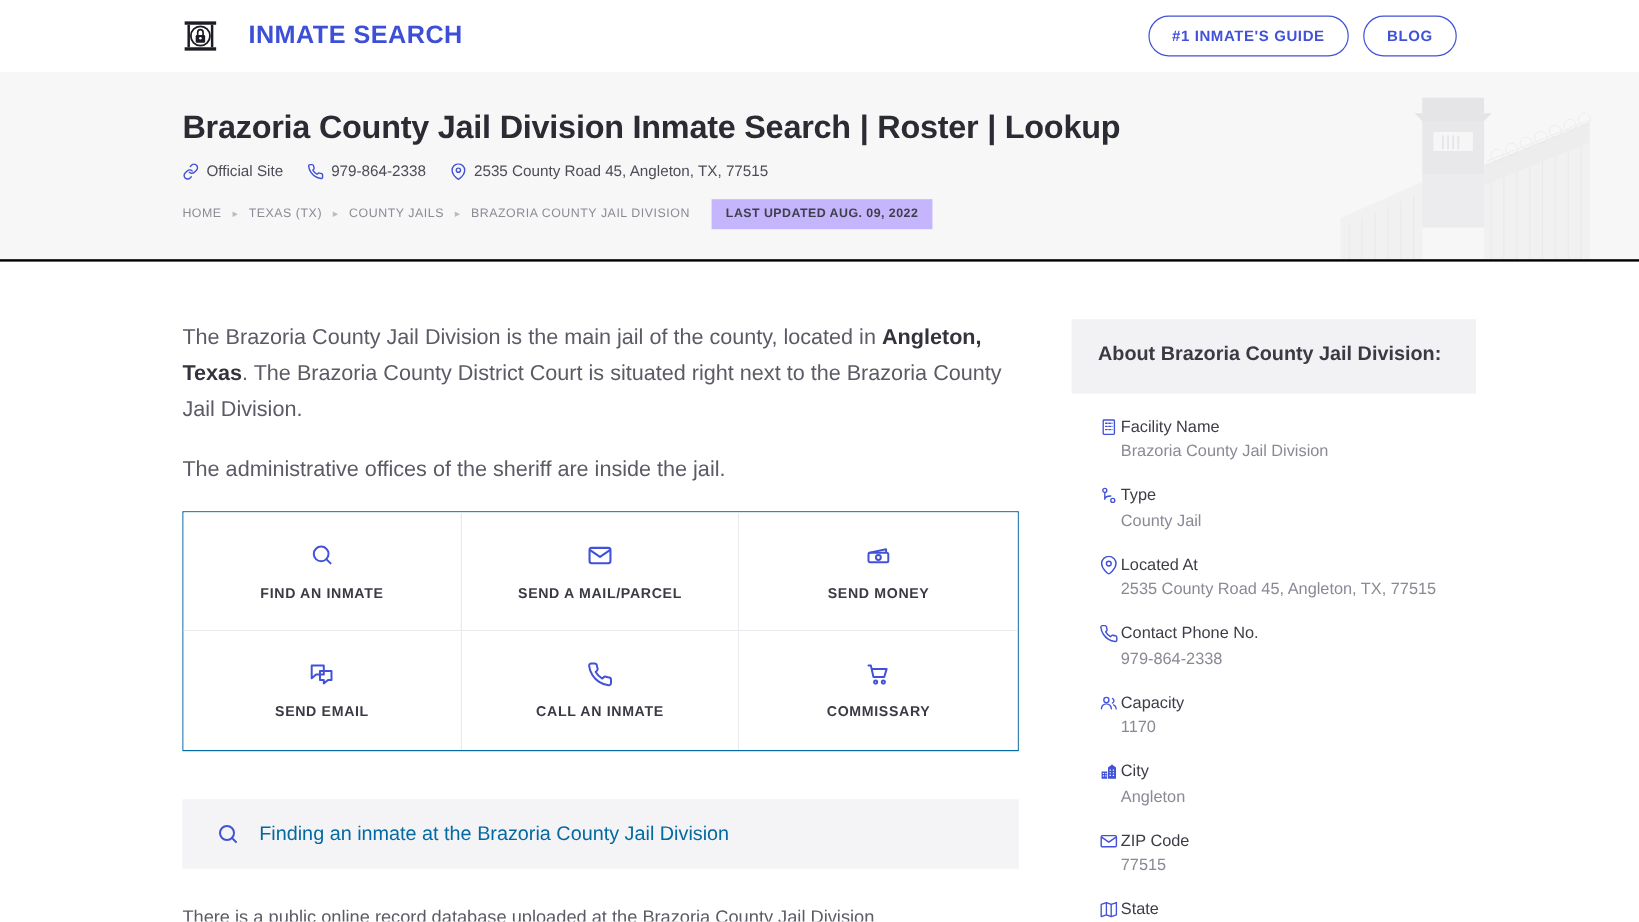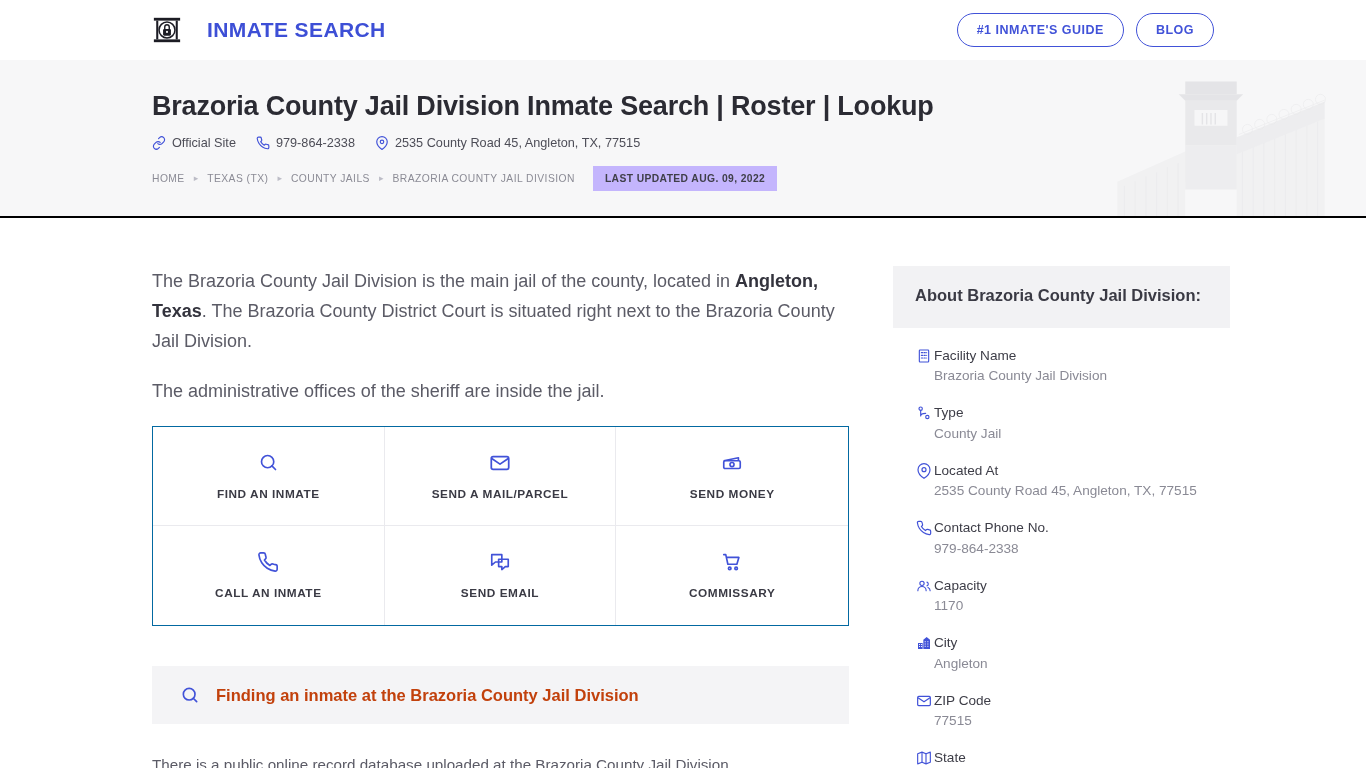--- a/index.html
+++ b/index.html
@@ -180,22 +180,22 @@
     background: #f4f4f6;
     height: 58px;
     display: flex;
     align-items: center;
     gap: 16px;
     padding: 0 28px;
   }
   .section-bar .sb-icon { color: #4152d8; display: flex; }
   .section-bar h2 {
     font-size: 16.5px;
-    font-weight: bold;
-    color: #c2410c;
+    font-weight: normal;
+    color: #0369a1;
   }
   .after-section {
     margin-top: 26px;
     font-size: 15.2px;
     line-height: 30px;
     color: #5b5b66;
   }
 
   
   .side-card { background: #fff; }
@@ -374,35 +374,35 @@
             <path d="M3 9.5l16-3.2v3"></path>
             <rect x="3" y="9.5" width="18" height="8.5" rx="1.4"></rect>
             <circle cx="12" cy="13.7" r="2.2"></circle>
           </svg>
         </span>
         <span class="tile-label">SEND MONEY</span>
       </div>
 
       <div class="tile">
         <span class="tile-icon">
-          <svg width="22" height="22" viewBox="0 0 24 24" fill="none" stroke="#4152d8" stroke-width="1.8" stroke-linecap="round" stroke-linejoin="round">
-            <path d="M22 16.9v3a2 2 0 0 1-2.2 2 19.8 19.8 0 0 1-8.6-3.1 19.5 19.5 0 0 1-6-6A19.8 19.8 0 0 1 2.1 4.2 2 2 0 0 1 4.1 2h3a2 2 0 0 1 2 1.7c.1 1 .4 1.9.7 2.8a2 2 0 0 1-.5 2.1L8.1 9.8a16 16 0 0 0 6 6l1.2-1.2a2 2 0 0 1 2.1-.5c.9.3 1.8.6 2.8.7a2 2 0 0 1 1.8 2.1z"></path>
-          </svg>
-        </span>
-        <span class="tile-label">CALL AN INMATE</span>
-      </div>
-
-      <div class="tile">
-        <span class="tile-icon">
           <svg width="22" height="22" viewBox="0 0 24 24" fill="none" stroke="#4152d8" stroke-width="1.8" stroke-linejoin="round">
             <path d="M3 4h11v8H7l-4 3.5V4z"></path>
             <path d="M10.5 9H21v8h-3.2L14 20.2V17h-3.5V9z"></path>
           </svg>
         </span>
         <span class="tile-label">SEND EMAIL</span>
+      </div>
+
+      <div class="tile">
+        <span class="tile-icon">
+          <svg width="22" height="22" viewBox="0 0 24 24" fill="none" stroke="#4152d8" stroke-width="1.8" stroke-linecap="round" stroke-linejoin="round">
+            <path d="M22 16.9v3a2 2 0 0 1-2.2 2 19.8 19.8 0 0 1-8.6-3.1 19.5 19.5 0 0 1-6-6A19.8 19.8 0 0 1 2.1 4.2 2 2 0 0 1 4.1 2h3a2 2 0 0 1 2 1.7c.1 1 .4 1.9.7 2.8a2 2 0 0 1-.5 2.1L8.1 9.8a16 16 0 0 0 6 6l1.2-1.2a2 2 0 0 1 2.1-.5c.9.3 1.8.6 2.8.7a2 2 0 0 1 1.8 2.1z"></path>
+          </svg>
+        </span>
+        <span class="tile-label">CALL AN INMATE</span>
       </div>
 
       <div class="tile">
         <span class="tile-icon">
           <svg width="22" height="22" viewBox="0 0 24 24" fill="none" stroke="#4152d8" stroke-width="1.8" stroke-linecap="round" stroke-linejoin="round">
             <path d="M3 4h2.2l2.3 10.4h9.8L19.5 7H6"></path>
             <circle cx="9.5" cy="19" r="1.4"></circle>
               <circle cx="16.5" cy="19" r="1.4"></circle>
           </svg>
         </span>

